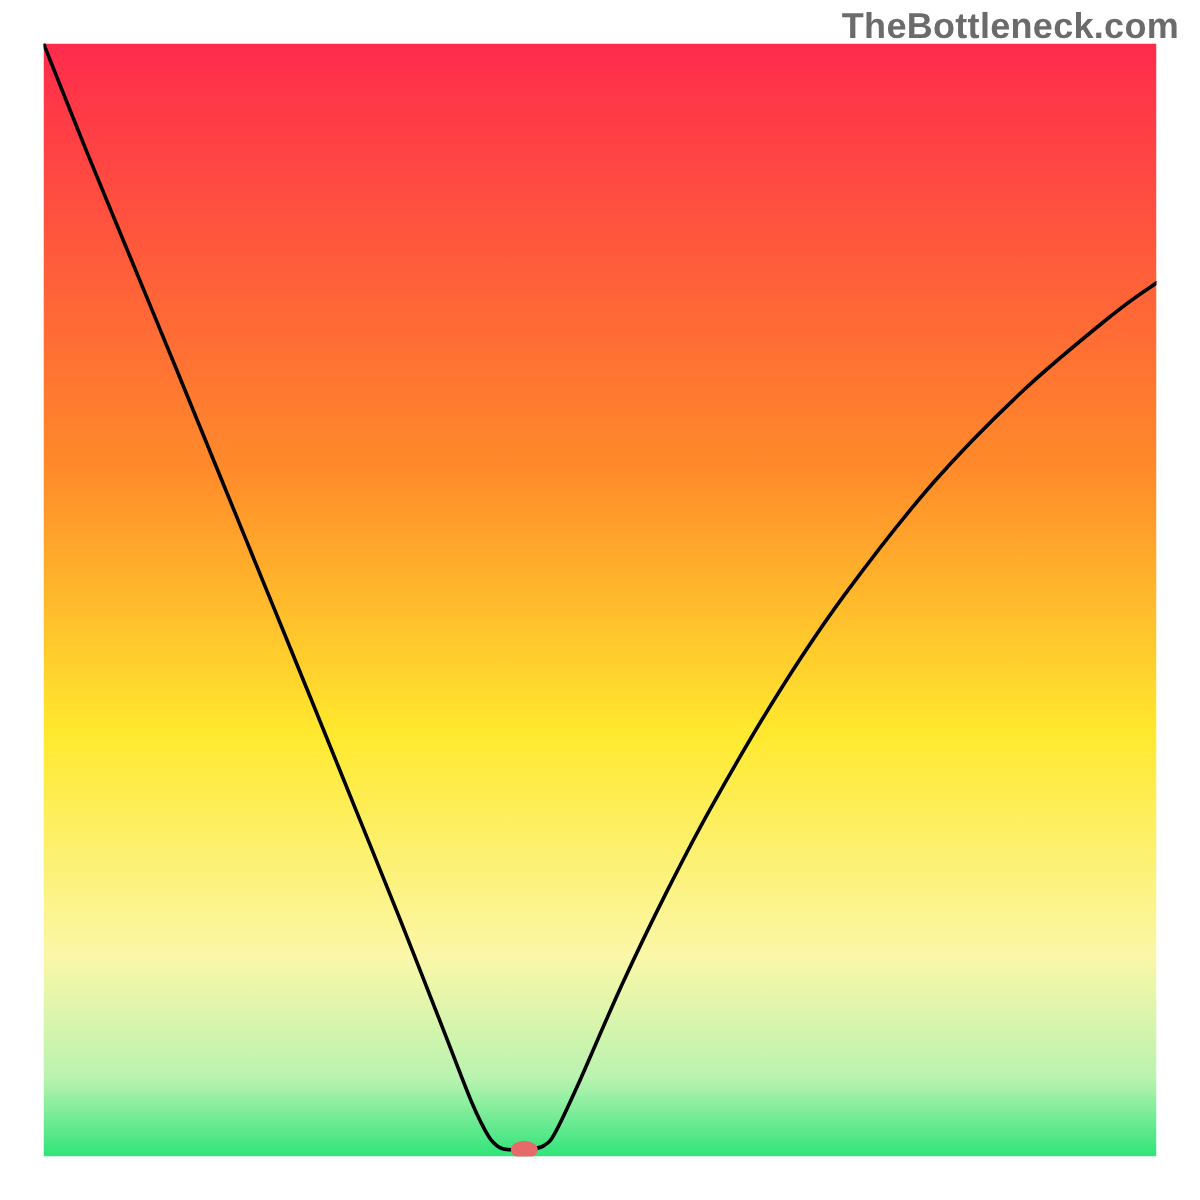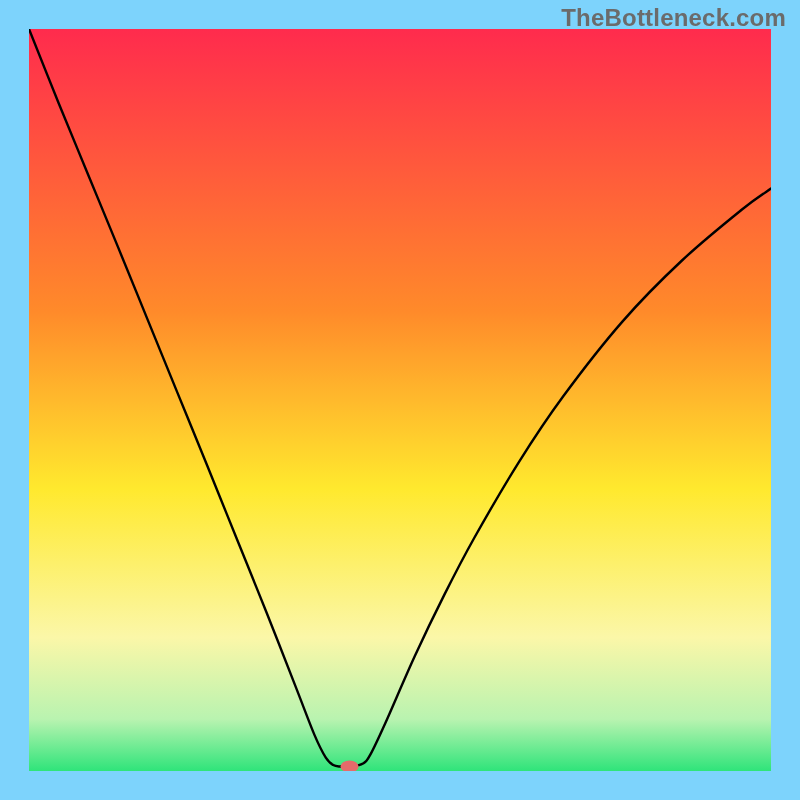--- a/index.html
+++ b/index.html
@@ -1,21 +1,21 @@
 <!DOCTYPE html>
 <html><head>
 <meta charset="utf-8">
 <style>
   * { margin: 0; padding: 0; box-sizing: border-box; }
   html, body { width: 800px; height: 800px; overflow: hidden; background: #000; }
   .frame {
     position: relative;
     width: 800px;
     height: 800px;
-    background: #7dd3fc;
+    background: #ffffff;
   }
   .watermark {
     position: absolute;
     top: 4px;
     right: 14px;
     font-family: Arial, Helvetica, sans-serif;
     font-size: 24px;
     font-weight: 600;
     color: #6b6b6b;
     letter-spacing: 0.2px;

